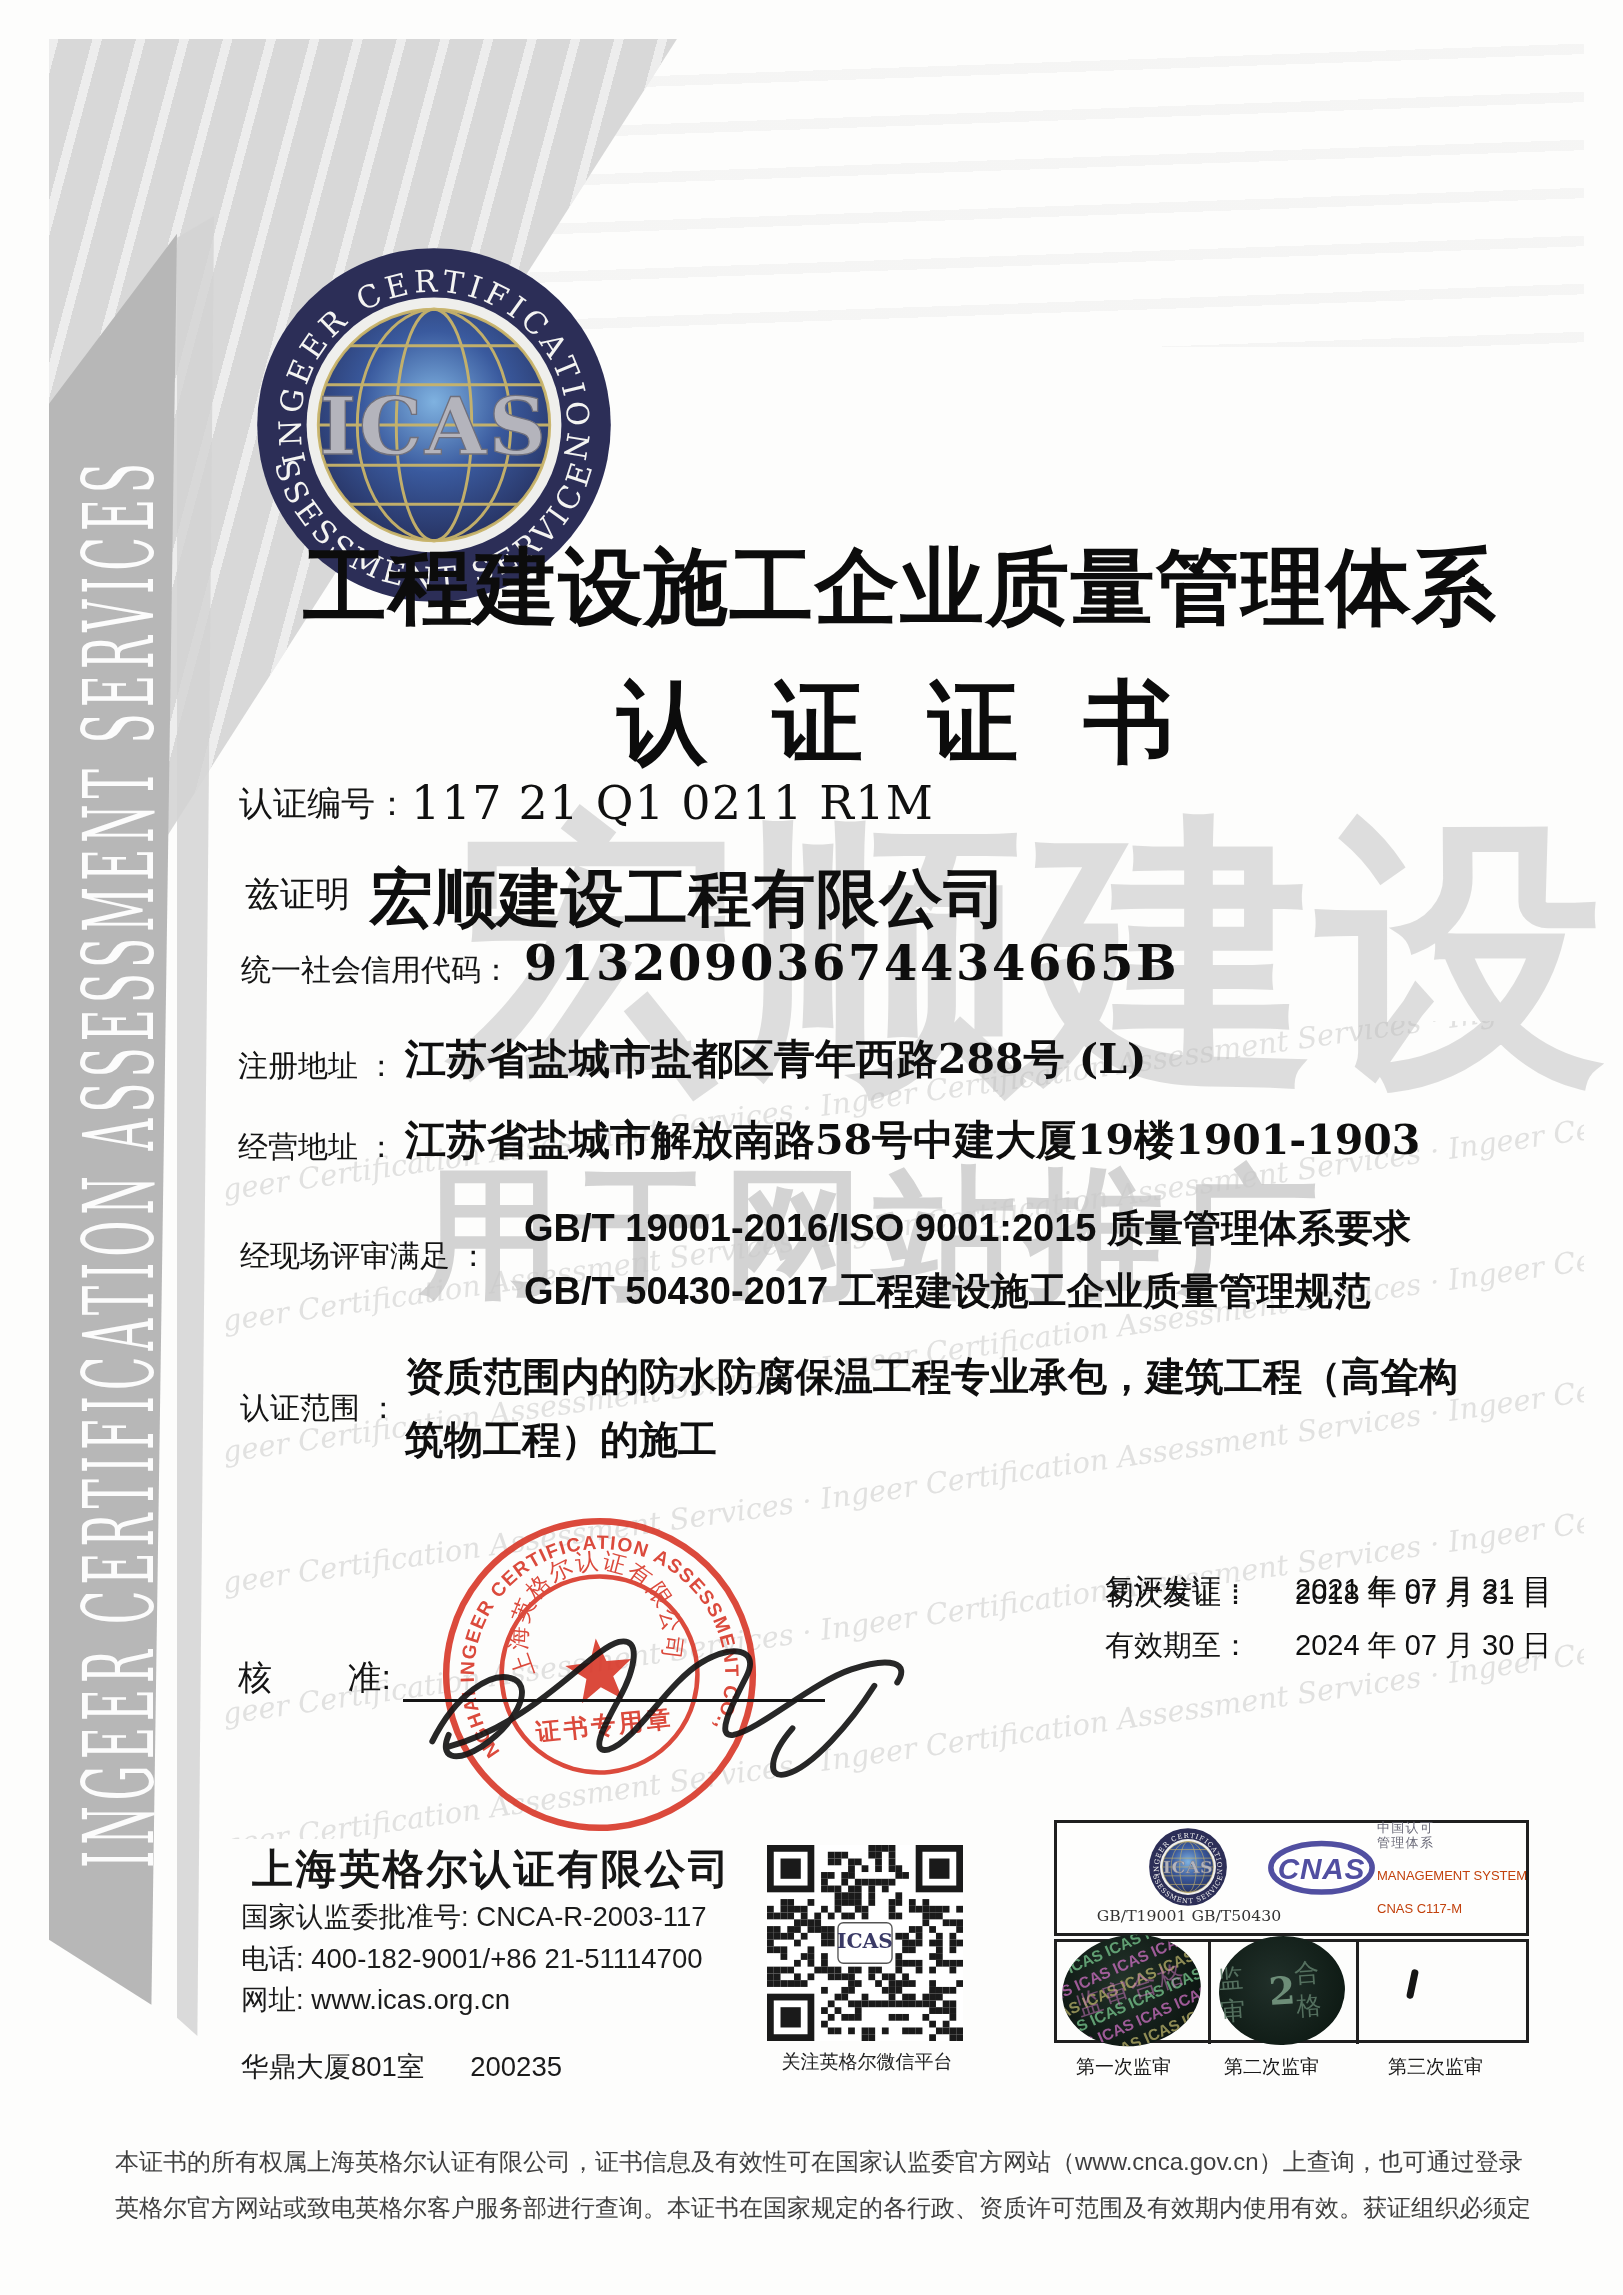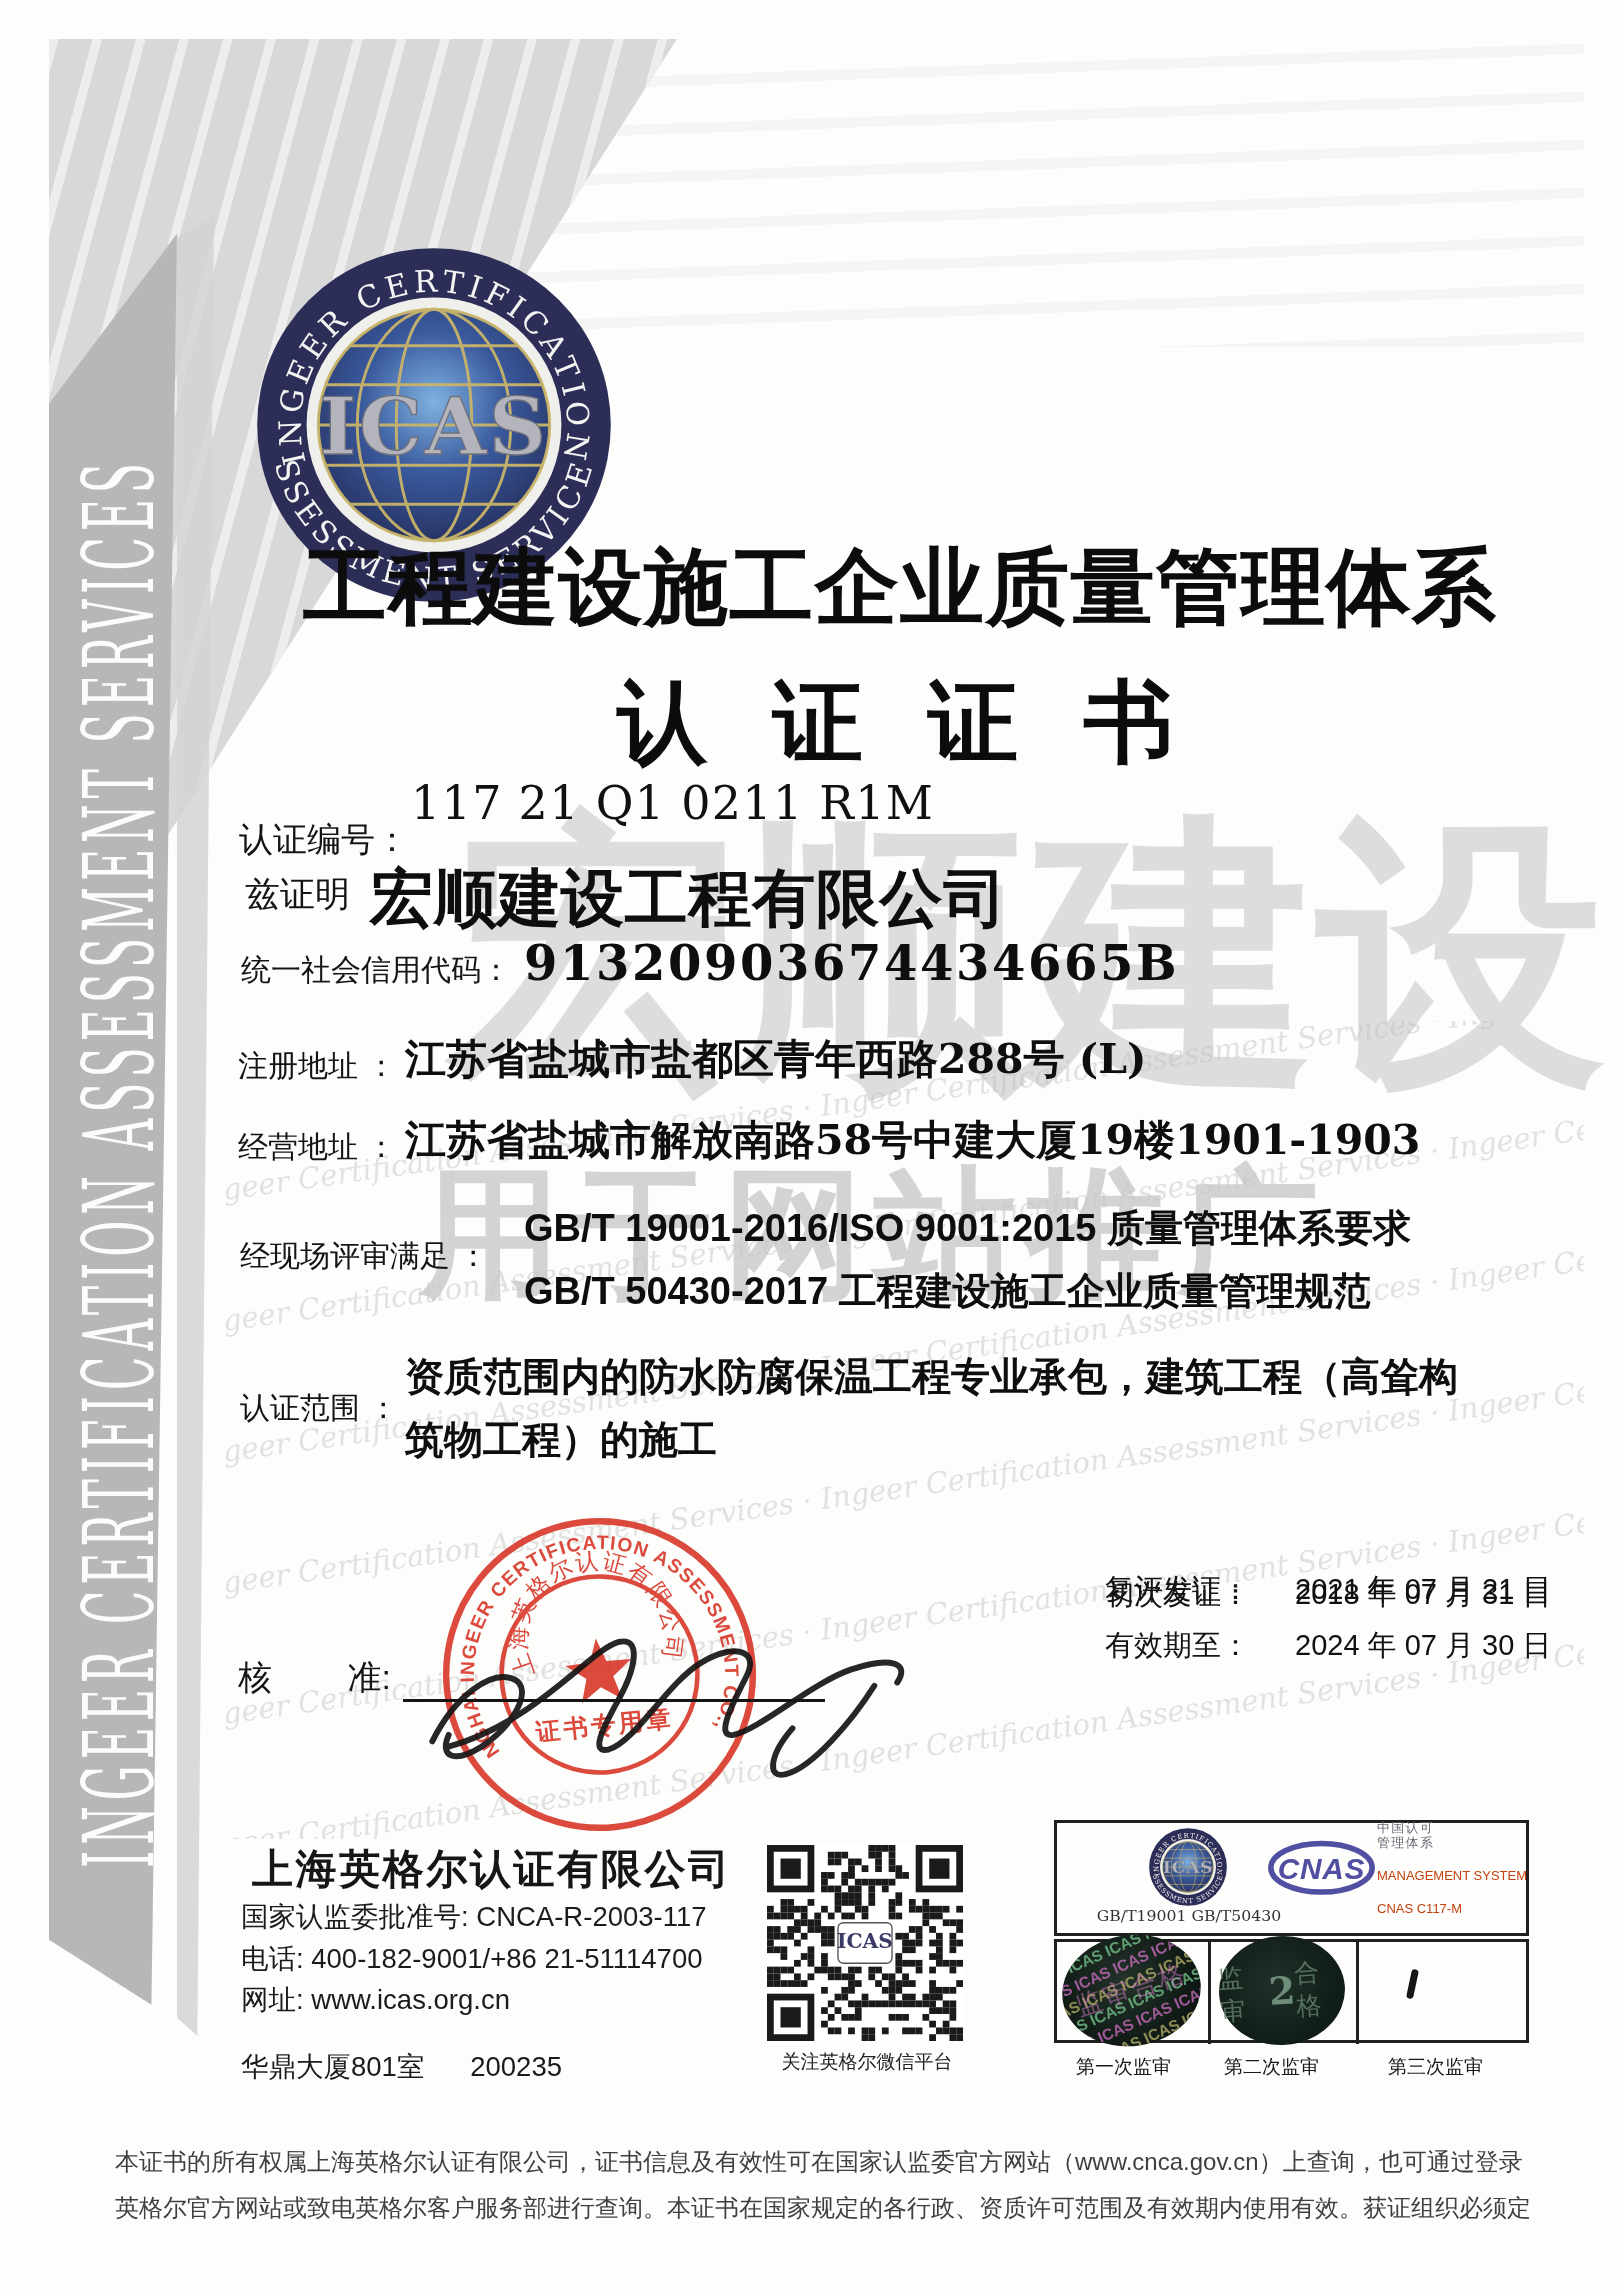--- a/index.html
+++ b/index.html
@@ -36,21 +36,21 @@
   .logo-big{left:252px;top:243px;width:364px;height:364px;z-index:3;}
   .logo-small{left:1148px;top:1827px;width:80px;height:80px;z-index:4;}
   .title1{left:216px;top:531px;width:1368px;text-align:center;z-index:3;
     font-weight:bold;font-size:84px;letter-spacing:1.3px;color:#0c0c0c;}
   .title2{left:216px;top:662px;width:1368px;text-align:center;z-index:3;
     font-weight:bold;font-size:90px;letter-spacing:9.2px;word-spacing:22px;color:#0c0c0c;}
 
   
   .lbl{font-size:30px;color:#141414;z-index:3;}
   .val-serif{font-family:"DejaVu Serif",serif;font-weight:bold;color:#0e0e0e;z-index:3;}
-  .certno-lbl{left:239px;top:781px;font-size:34px;margin-top:36px;}
+  .certno-lbl{left:239px;top:781px;font-size:34px;}
   .certno-val{left:411px;top:776px;font-family:"DejaVu Serif",serif;font-size:46px;letter-spacing:1.3px;z-index:3;color:#101010;}
   .certify-lbl{left:245px;top:871px;font-size:35px;}
   .company{left:370px;top:856px;font-size:63px;letter-spacing:0.7px;}
   .credit-lbl{left:241px;top:950px;}
   .credit-val{left:524px;top:935px;font-size:48px;letter-spacing:2.6px;}
   .reg-lbl{left:238px;top:1046px;}
   .reg-val{left:405px;top:1032px;font-size:41px;}
   .biz-lbl{left:238px;top:1127px;}
   .biz-val{left:405px;top:1113px;font-size:41px;}
   .std-lbl{left:240px;top:1236px;}

